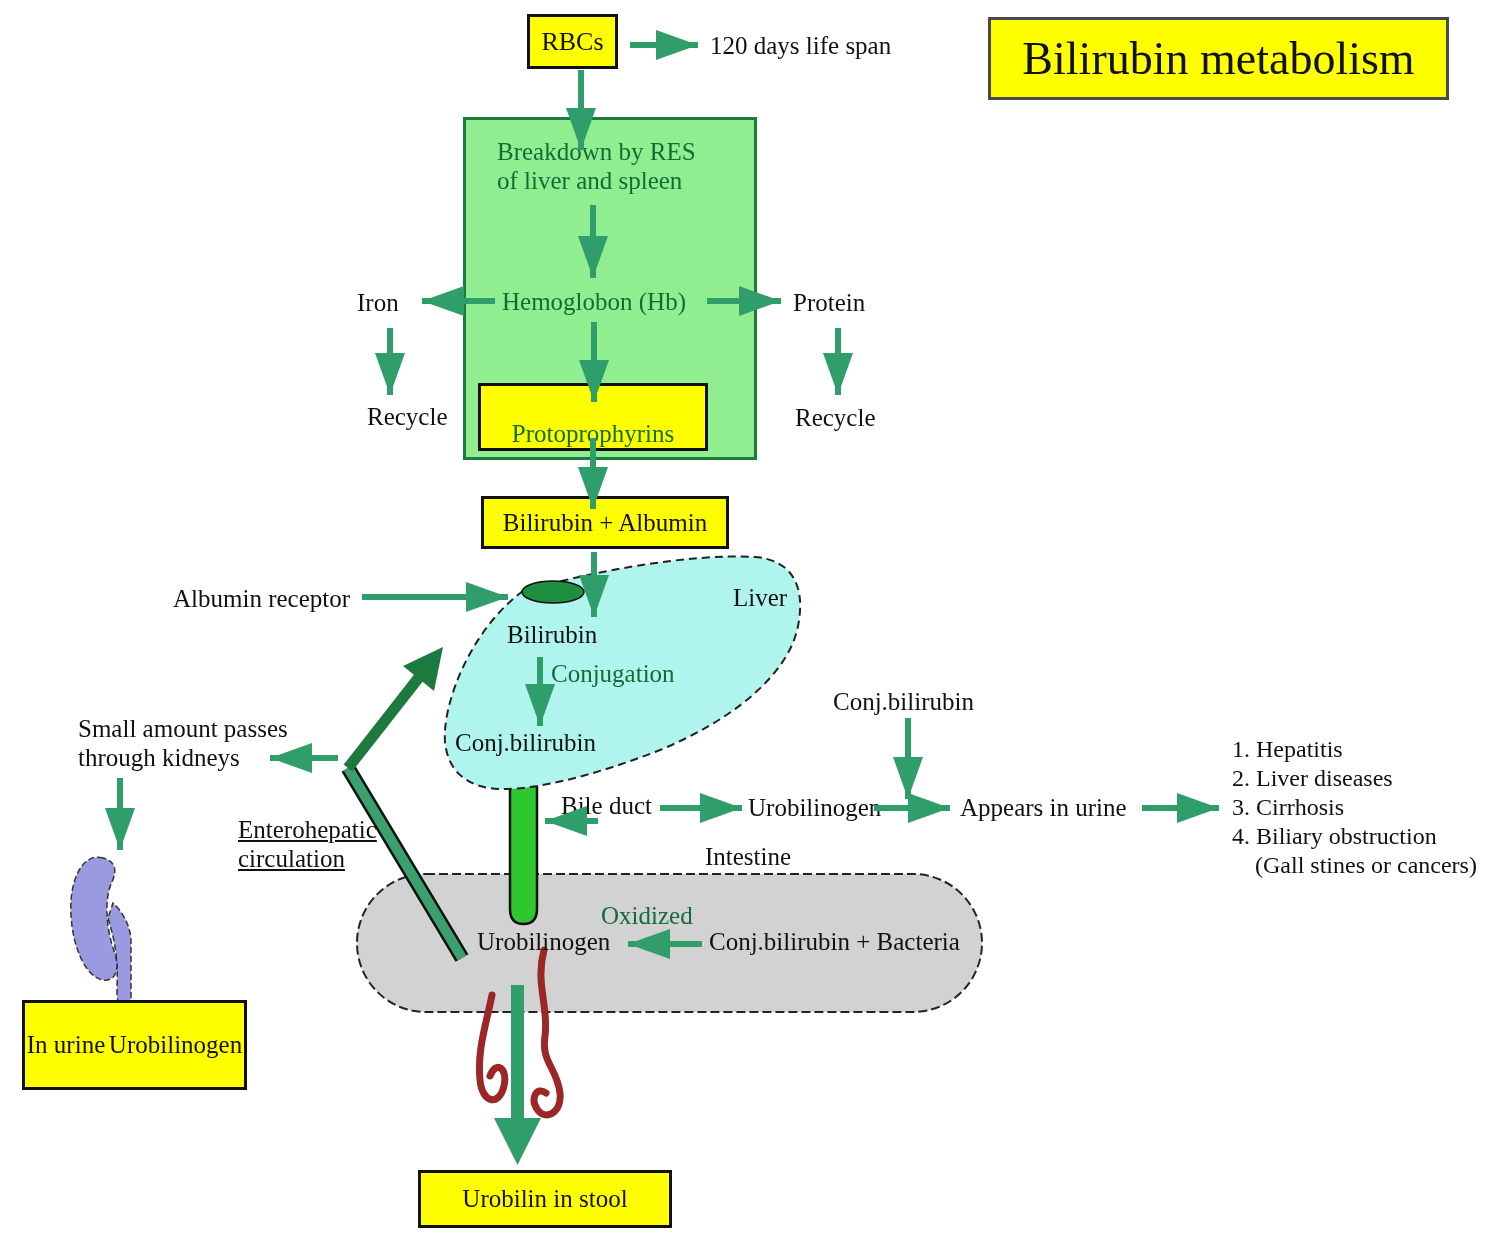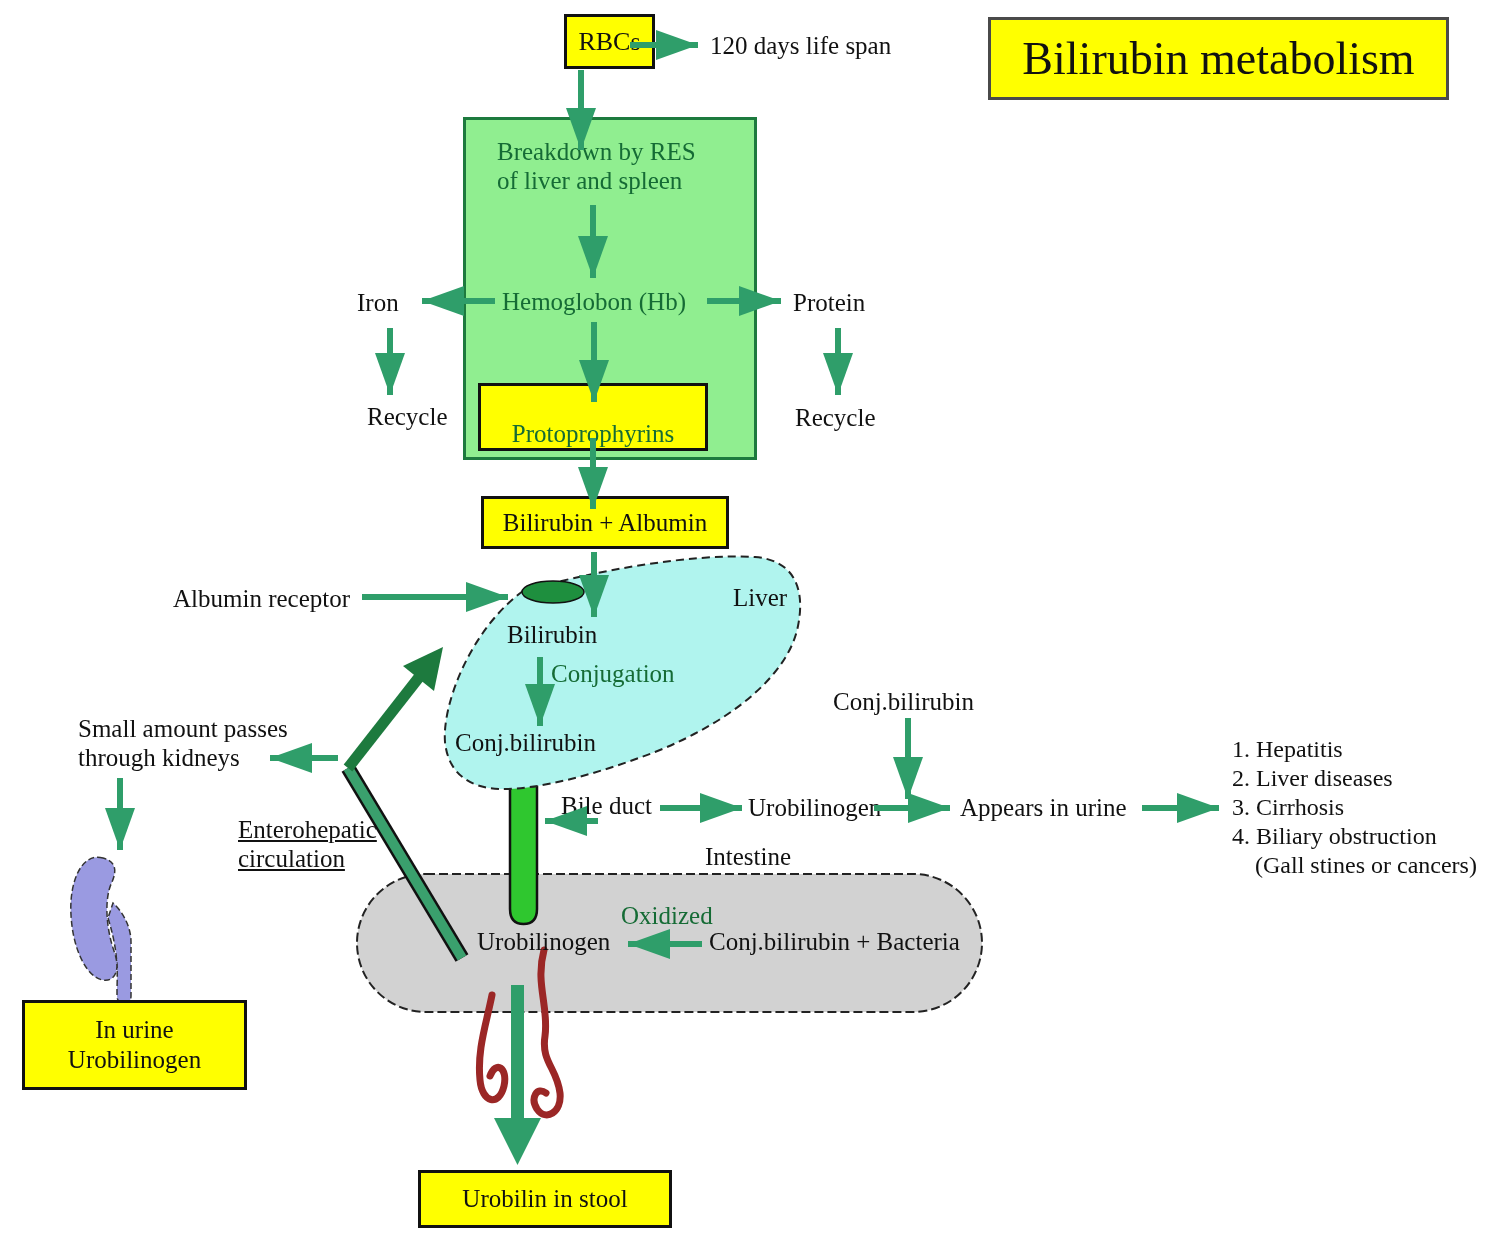--- a/index.html
+++ b/index.html
@@ -17,21 +17,21 @@
   }
   #green-panel{
     position:absolute;left:463px;top:117px;width:294px;height:343px;
     background:#90ee90;border:3px solid #1d7a3e;z-index:1;box-sizing:border-box;
   }
   #title-box{
     position:absolute;left:988px;top:17px;width:461px;height:83px;
     background:#ffff00;border:3px solid #4a4a4a;display:flex;align-items:center;justify-content:center;
     font-size:46px;z-index:3;box-sizing:border-box;
   }
-  #in-urine-box{flex-direction:column;justify-content:space-around;padding:12px 0;}
+  #in-urine-box{flex-direction:row;justify-content:space-around;padding:12px 0;}
   svg.layer{position:absolute;left:0;top:0;pointer-events:none;}
   #svg-base{z-index:2;}
   #svg-arrows{z-index:4;}
   .causeline{position:absolute;font-size:24px;line-height:1.2;white-space:nowrap;z-index:3;}
 </style>
 </head>
 <body>
 
 <div id="canvas">
 
@@ -100,21 +100,21 @@
       <line x1="338" y1="758" x2="270" y2="758" marker-end="url(#ah)"></line>
       <line x1="120" y1="778" x2="120" y2="850" marker-end="url(#ah)"></line>
     </g>
 
     <g fill="#2f9e6a">
       <rect x="511" y="985" width="13" height="135"></rect>
       <polygon points="494,1118 541,1118 517.5,1165"></polygon>
     </g>
   </svg>
 
-  <div class="ybox" style="left:564px;top:14px;width:91px;height:55px;font-size:26px;">
+  <div class="ybox" style="left:527px;top:14px;width:91px;height:55px;font-size:26px;">
     <span>RBCs</span>
   </div>
 
   <div id="title-box">
     <span>Bilirubin metabolism</span>
   </div>
 
   <div class="ybox dg" style="left:478px;top:383px;width:230px;height:68px;align-items:flex-end;">
     <span>Protoprophyrins</span>
   </div>
@@ -143,21 +143,21 @@
   <div class="lbl" style="left:173px;top:584px;">Albumin receptor</div>
   <div class="lbl" style="left:733px;top:583px;">Liver</div>
   <div class="lbl" style="left:507px;top:620px;">Bilirubin</div>
   <div class="lbl dg" style="left:551px;top:659px;">Conjugation</div>
   <div class="lbl" style="left:455px;top:728px;">Conj.bilirubin</div>
   <div class="lbl" style="left:561px;top:791px;">Bile duct</div>
   <div class="lbl" style="left:748px;top:793px;">Urobilinogen</div>
   <div class="lbl" style="left:833px;top:687px;">Conj.bilirubin</div>
   <div class="lbl" style="left:960px;top:793px;">Appears in urine</div>
   <div class="lbl" style="left:705px;top:842px;">Intestine</div>
-  <div class="lbl dg" style="left:621px;top:901px;">Oxidized</div>
+  <div class="lbl dg" style="left:601px;top:901px;">Oxidized</div>
   <div class="lbl" style="left:477px;top:927px;">Urobilinogen</div>
   <div class="lbl" style="left:709px;top:927px;">Conj.bilirubin + Bacteria</div>
   <div class="lbl pre" style="left:238px;top:815px;text-decoration:underline;">Enterohepatic
 circulation</div>
   <div class="lbl pre" style="left:78px;top:714px;">Small amount passes
 through kidneys</div>
 
   <div class="causeline" style="left:1232px;top:735px;">1. Hepatitis</div>
   <div class="causeline" style="left:1232px;top:764px;">2. Liver diseases</div>
   <div class="causeline" style="left:1232px;top:793px;">3. Cirrhosis</div>

